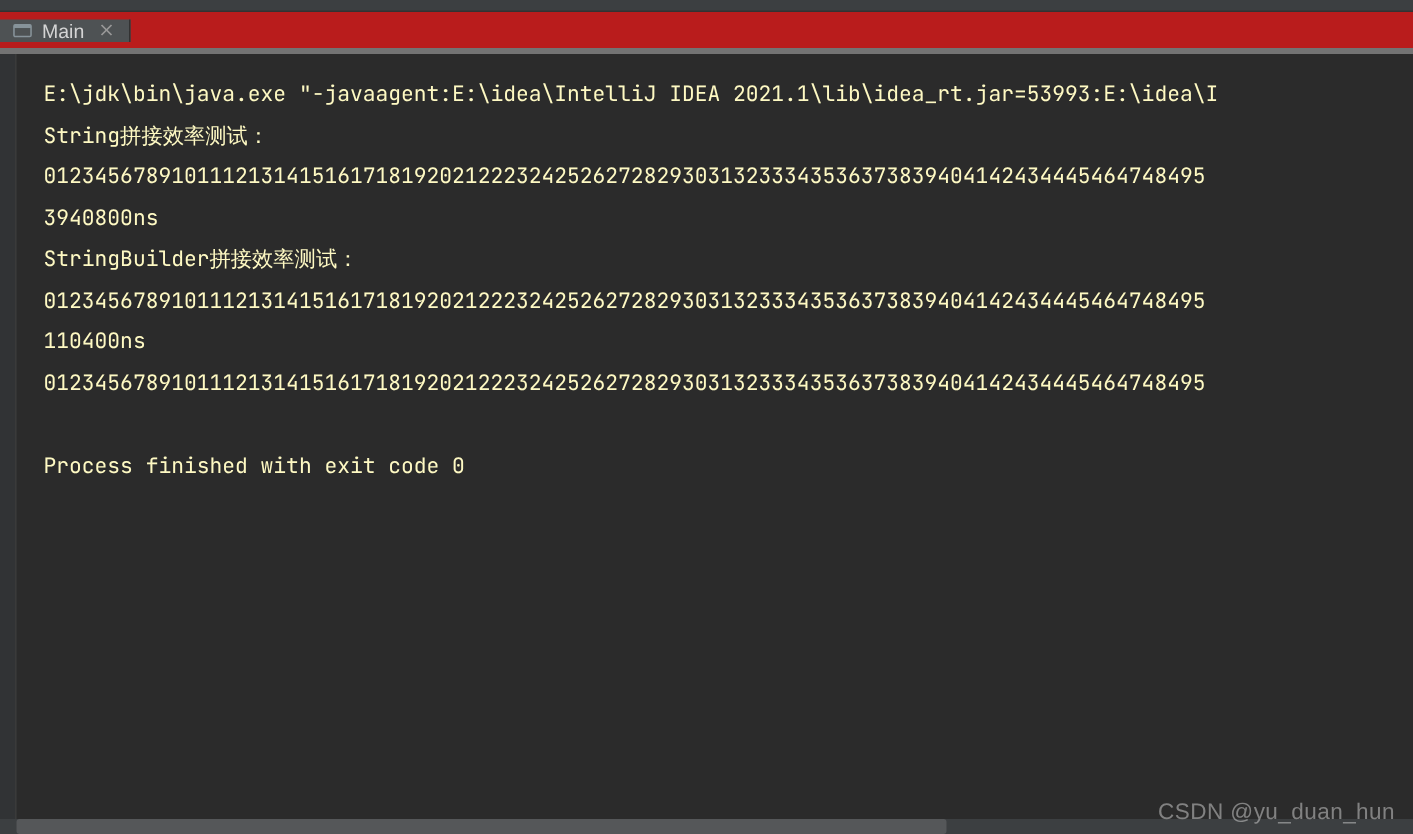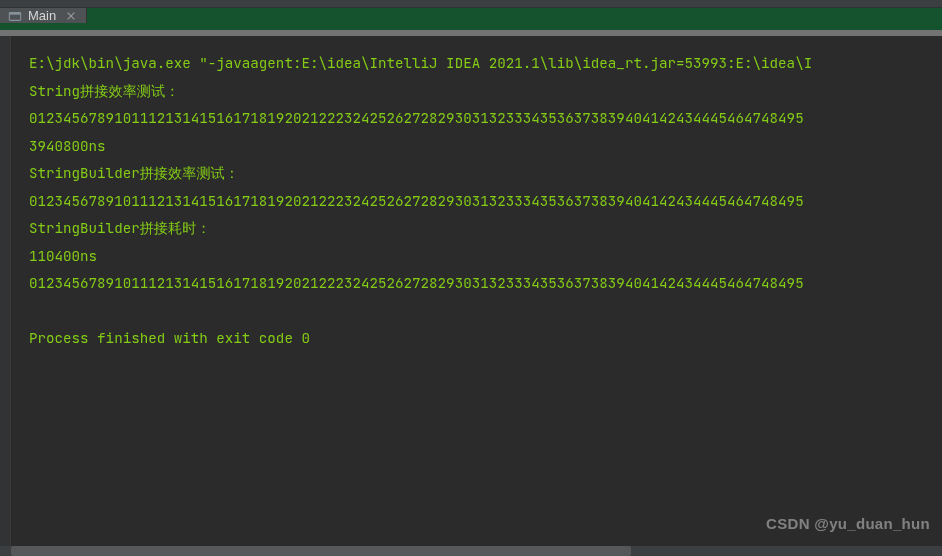--- a/index.html
+++ b/index.html
@@ -17,24 +17,24 @@
       overflow: hidden;
       position: relative;
     }
     .top-strip {
       height: 8px;
       background: #3c3f41;
       border-bottom: 1px solid #323232;
     }
     .tab-bar {
       height: 28px;
-      background: #14532d;
+      background: #b91c1c;
       display: flex;
-      align-items: flex-start;
-      border-bottom: 6px solid #737373;
+      align-items: center;
+      border-bottom: 4px solid #737373;
     }
     .tab {
       display: flex;
       align-items: center;
       padding: 0 8px;
       background: #4e5254;
       border-right: 1px solid #323232;
       gap: 6px;
       cursor: pointer;
       font-family: -apple-system, "Segoe UI", sans-serif;
@@ -75,34 +75,33 @@
       position: absolute;
       left: 11px;
       top: 36px;
       right: 0;
       bottom: 0;
       padding: 14px 0 0 18px;
       font-size: 14.2px;
       line-height: 27.5px;
       white-space: nowrap;
       overflow: hidden;
-      color: #84cc16;
+      color: #fef9c3;
     }
     .console-line {
       white-space: pre;
     }
     .watermark {
       position: absolute;
       right: 12px;
-      bottom: 24px;
+      bottom: 6px;
       color: rgba(200, 200, 200, 0.55);
       font-family: -apple-system, "Segoe UI", sans-serif;
       font-size: 15px;
       letter-spacing: 0.3px;
-      font-weight: bold;
     }
     .scrollbar-track {
       position: absolute;
       left: 0;
       right: 0;
       bottom: 0;
       height: 10px;
       background: #3c3f41;
     }
     .scrollbar-thumb {
@@ -139,21 +138,20 @@
 
 <div class="gutter"></div>
 
 <div class="console" id="console">
     <div class="console-line">E:\jdk\bin\java.exe "-javaagent:E:\idea\IntelliJ IDEA 2021.1\lib\idea_rt.jar=53993:E:\idea\I</div>
     <div class="console-line">String拼接效率测试：</div>
     <div class="console-line">0123456789101112131415161718192021222324252627282930313233343536373839404142434445464748495</div>
     <div class="console-line">3940800ns</div>
     <div class="console-line">StringBuilder拼接效率测试：</div>
     <div class="console-line">0123456789101112131415161718192021222324252627282930313233343536373839404142434445464748495</div>
-    <div class="console-line">StringBuilder拼接耗时：</div>
     <div class="console-line">110400ns</div>
     <div class="console-line">0123456789101112131415161718192021222324252627282930313233343536373839404142434445464748495</div>
     <div class="console-line">&nbsp;</div>
     <div class="console-line">Process finished with exit code 0</div>
   </div>
 
 <div class="scrollbar-track">
   <div class="scrollbar-thumb"></div>
 </div>
 

